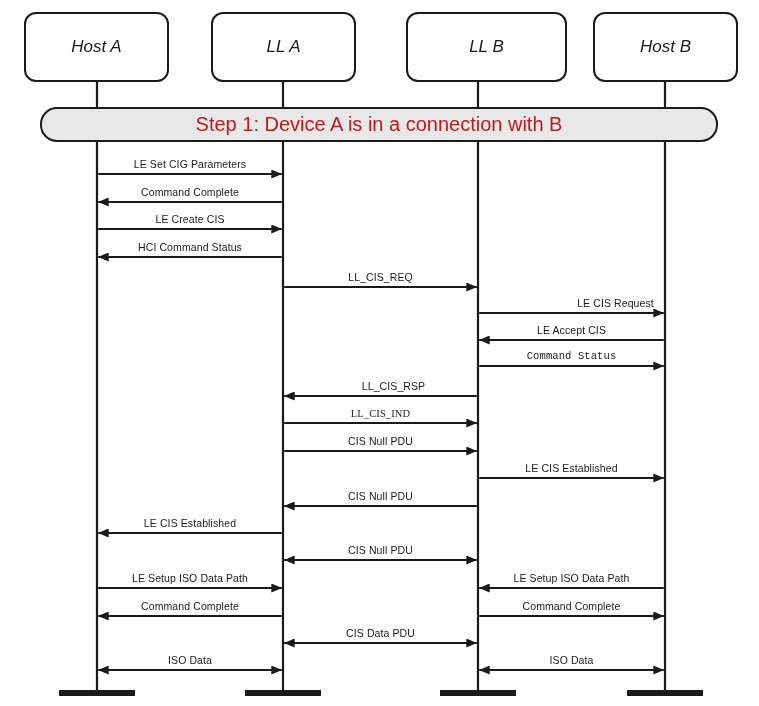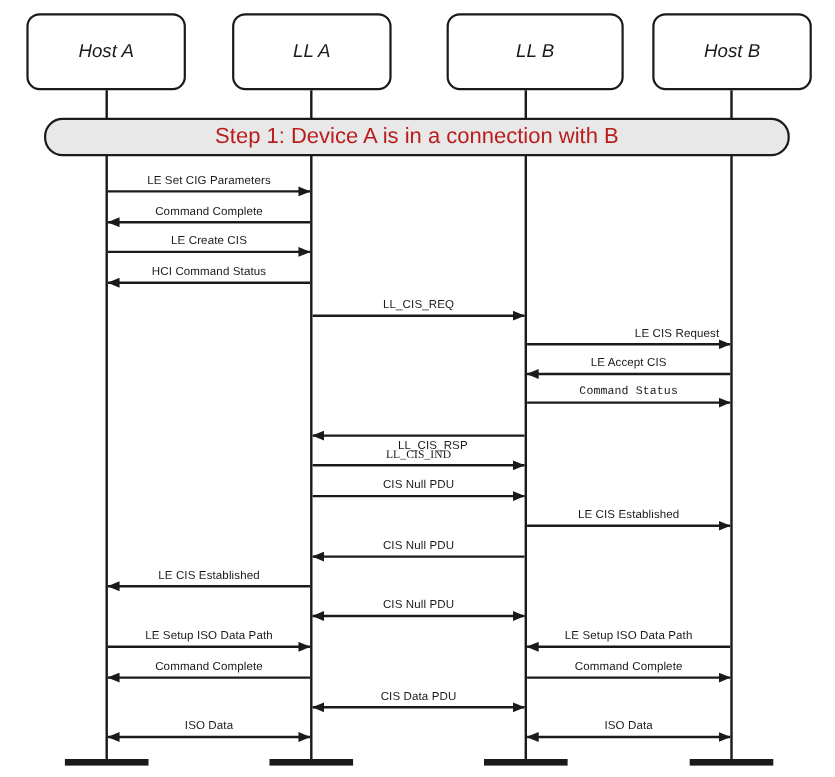--- a/index.html
+++ b/index.html
@@ -103,21 +103,21 @@
 
   <div id="label-layer">
       <div class="msg-label" style="left: 190px; top: 170px; text-align: center;">LE Set CIG Parameters</div>
       <div class="msg-label" style="left: 190px; top: 198px;">Command Complete</div>
       <div class="msg-label" style="left: 190px; top: 225px;">LE Create CIS</div>
       <div class="msg-label" style="left: 190px; top: 253px;">HCI Command Status</div>
       <div class="msg-label" style="left: 380.5px; top: 283px;">LL_CIS_REQ</div>
       <div class="msg-label" style="left: 571.5px; top: 309px; margin-left: 44px;">LE CIS Request</div>
       <div class="msg-label" style="left: 571.5px; top: 336px;">LE Accept CIS</div>
       <div class="msg-label" style="left: 571.5px; top: 362px; font-family: Liberation Mono, monospace;">Command Status</div>
-      <div class="msg-label" style="left: 380.5px; top: 411px; padding-left: 26px;">LL_CIS_RSP</div>
+      <div class="msg-label" style="left: 380.5px; top: 392px; padding-left: 26px;">LL_CIS_RSP</div>
       <div class="msg-label" style="left: 380.5px; top: 419px; font-family: Liberation Serif, serif;">LL_CIS_IND</div>
       <div class="msg-label" style="left: 380.5px; top: 447px;">CIS Null PDU</div>
       <div class="msg-label" style="left: 571.5px; top: 474px;">LE CIS Established</div>
       <div class="msg-label" style="left: 380.5px; top: 502px;">CIS Null PDU</div>
       <div class="msg-label" style="left: 190px; top: 529px;">LE CIS Established</div>
       <div class="msg-label" style="left: 380.5px; top: 556px;">CIS Null PDU</div>
       <div class="msg-label" style="left: 190px; top: 584px;">LE Setup ISO Data Path</div>
       <div class="msg-label" style="left: 571.5px; top: 584px;">LE Setup ISO Data Path</div>
       <div class="msg-label" style="left: 190px; top: 612px;">Command Complete</div>
       <div class="msg-label" style="left: 571.5px; top: 612px;">Command Complete</div>

